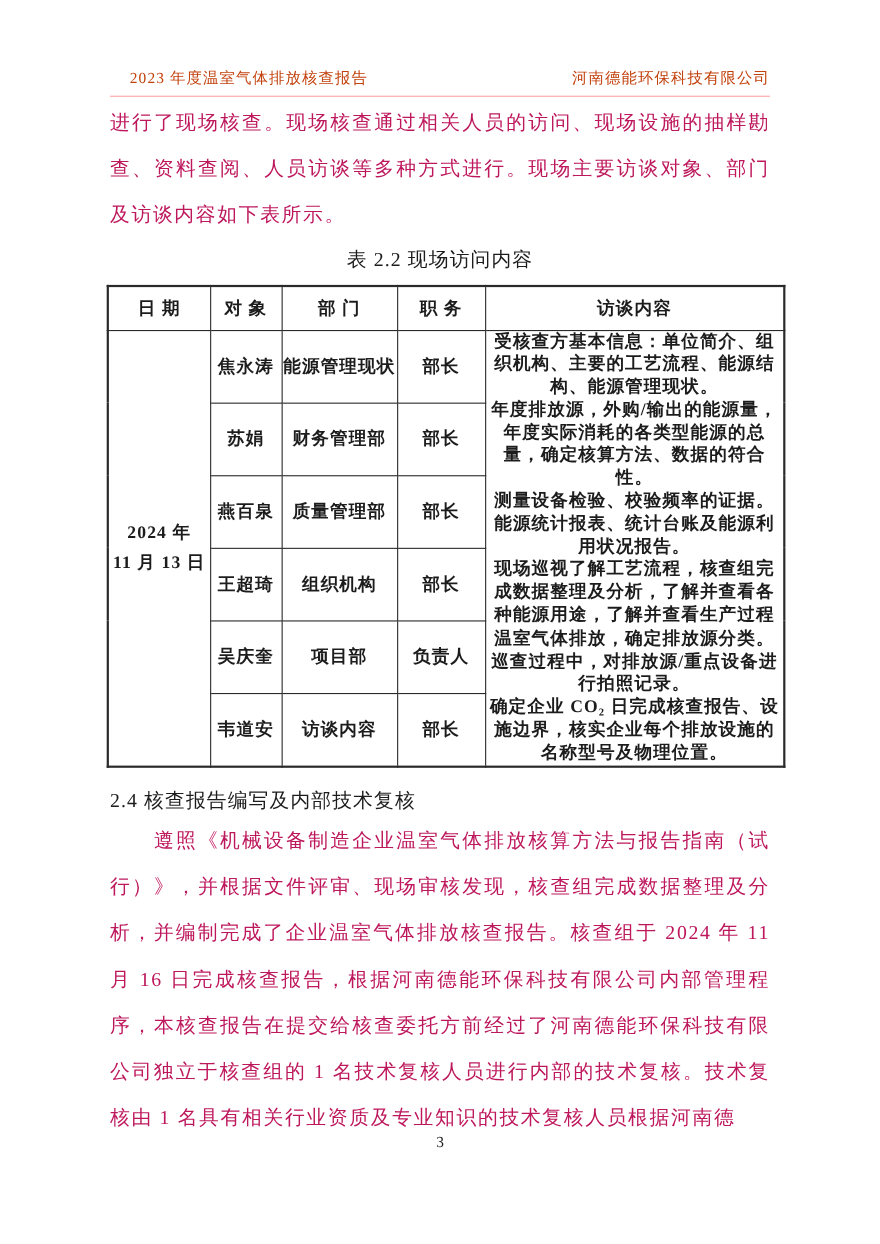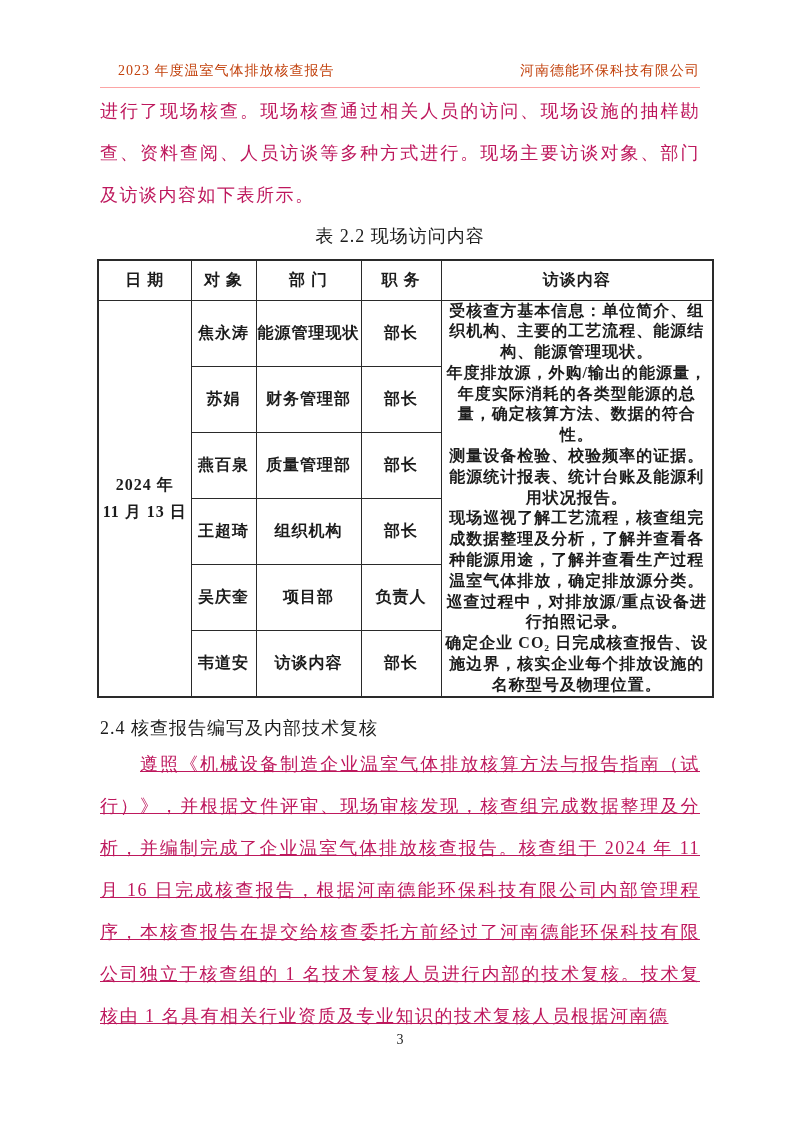--- a/index.html
+++ b/index.html
@@ -38,21 +38,21 @@
     width: 600px;
   }
   p.body-text {
     margin: 0;
     font-size: 18px;
     line-height: 42px;
     letter-spacing: 1.5px;
     text-align: justify;
     color: #be185d;
   }
-  p.body-text.indent { text-indent: 40px; text-decoration: underline; }
+  p.body-text.indent { text-indent: 40px; }
   .table-title {
     margin-top: 6px;
     text-align: center;
     font-size: 18px;
     letter-spacing: 1px;
     line-height: 28px;
   }
   table.visit-table {
     margin-top: 9px;
     margin-left: -3px;

